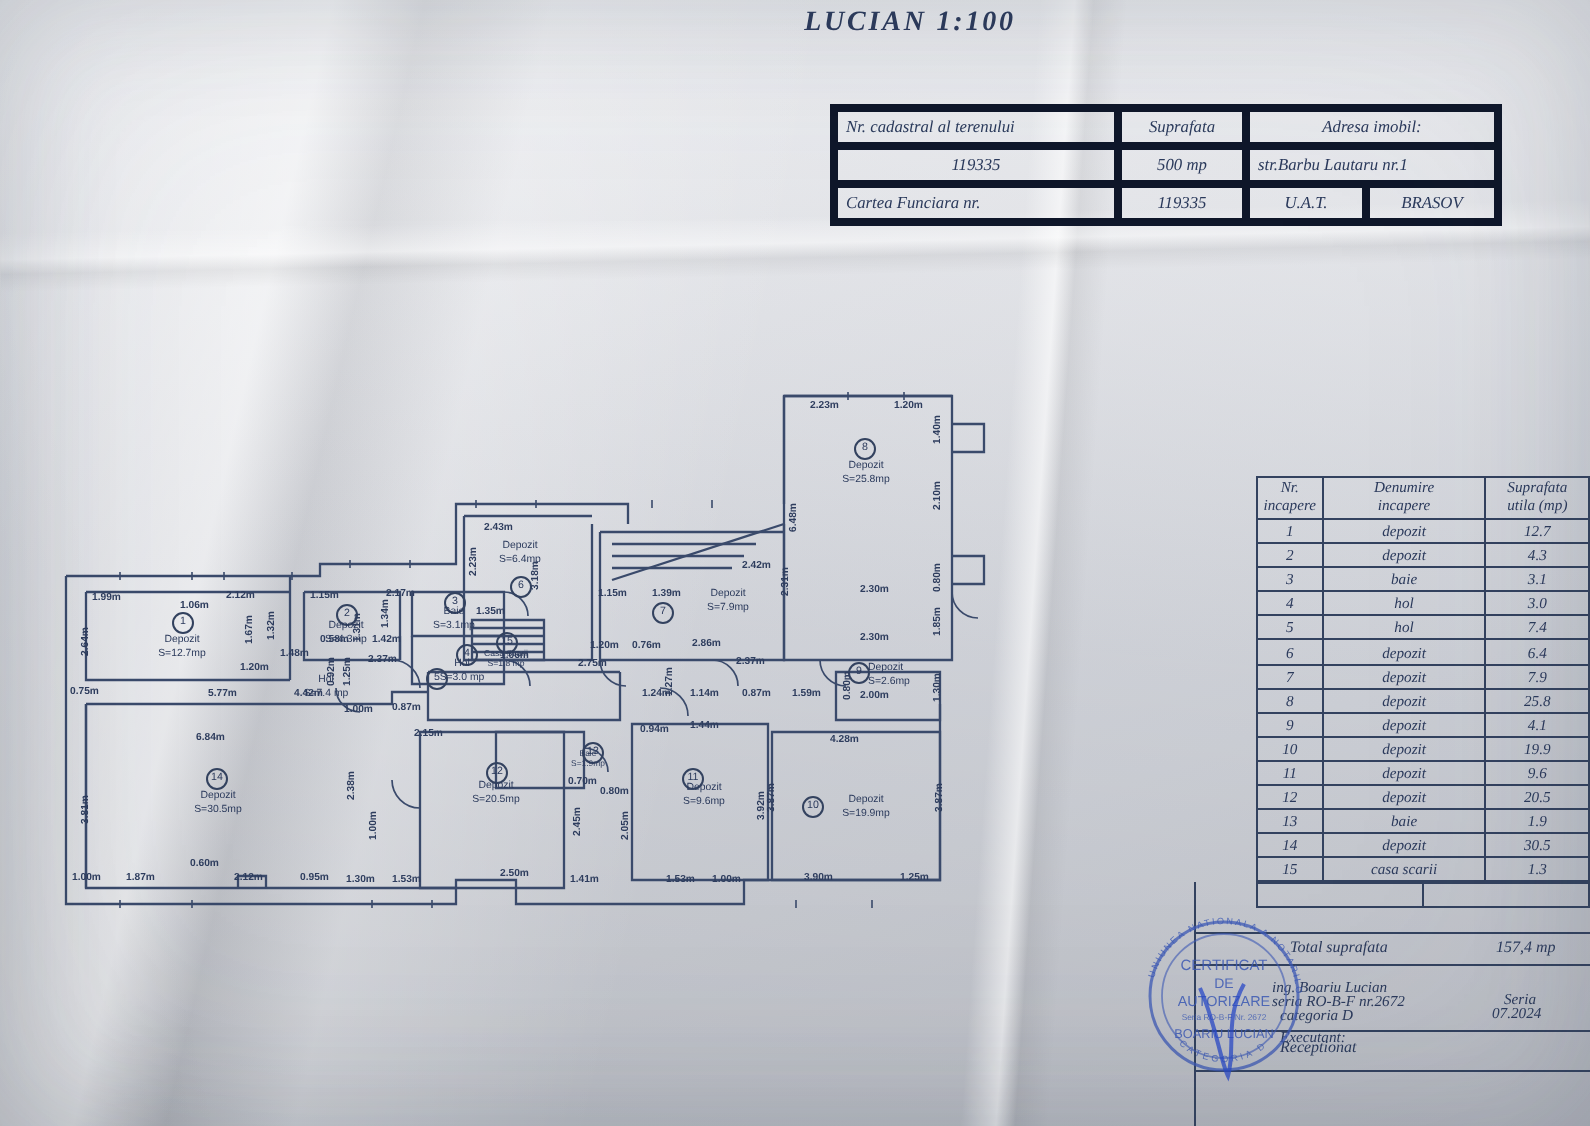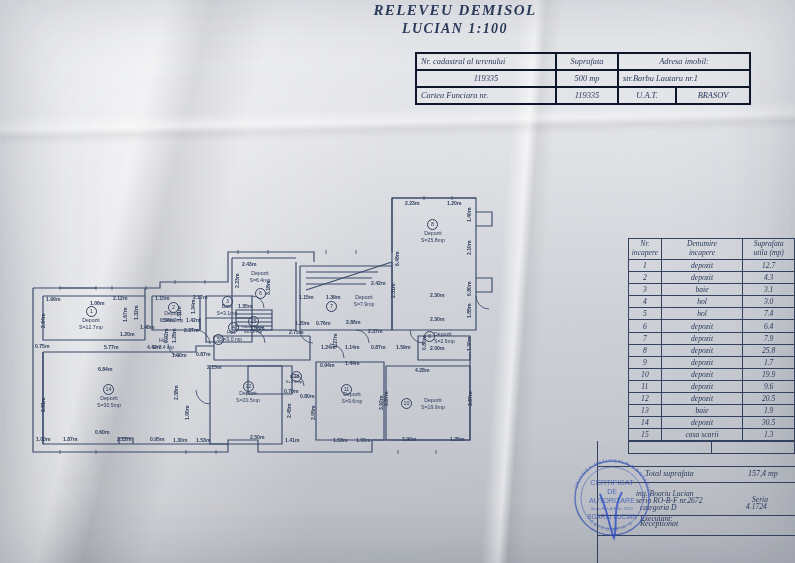--- a/index.html
+++ b/index.html
@@ -28,21 +28,21 @@
     box-shadow:inset 0 0 60px rgba(60,70,90,.18), inset 0 0 140px rgba(60,70,90,.10);}
 
   
   #title-block{position:absolute;left:355px;top:2px;width:200px;text-align:center;}
   #title-block .t1{font-style:italic;font-weight:bold;font-size:15px;letter-spacing:1.4px;}
   #title-block .t2{font-style:italic;font-weight:bold;font-size:14px;letter-spacing:1.4px;margin-top:2px;}
 
   
   #cad-table{position:absolute;left:415px;top:52px;width:336px;border:1px solid #33425f;border-collapse:collapse;
      font-style:italic;font-size:8.4px;}
-  #cad-table td{border:2px solid #0f172a;padding:1px 4px;height:13px;color:#2b3a5c;}
+  #cad-table td{border:4px solid #0f172a;padding:1px 4px;height:13px;color:#2b3a5c;}
   .ctr{text-align:center;}
 
   
   #rooms-table{position:absolute;left:628px;top:238px;width:167px;border-collapse:collapse;
      font-style:italic;font-size:7.6px;}
   #rooms-table td,#rooms-table th{border:1px solid #33425f;padding:0 1px;height:11.1px;color:#2b3a5c;font-weight:normal;}
   #rooms-table thead td{height:20px;text-align:center;line-height:1.15;}
   .c-nr{width:30px;text-align:center;}
   .c-nm{width:82px;text-align:center;}
   .c-sf{width:50px;text-align:center;}
@@ -164,21 +164,20 @@
     <path d="M60 450 L60 454 M96 450 L96 454"></path>
     <path d="M186 450 L186 454 M216 450 L216 454"></path>
     <path d="M398 450 L398 454 M436 450 L436 454"></path>
   </g>
 </svg>
 
 <div id="fold1"></div>
 <div id="fold2"></div>
 
 <div id="title-block">
-  <div class="t1">RELEVEU DEMISOL</div>
   <div class="t2">LUCIAN 1:100</div>
 </div>
 
 <table id="cad-table">
   <tbody>
       <tr>
     <td style="width:130px">Nr. cadastral al terenului</td>
     <td style="width:52px" class="ctr">Suprafata</td>
     <td colspan="2" class="ctr">Adresa imobil:</td>
   </tr>
@@ -250,21 +249,21 @@
         <td class="c-sf">7.9</td>
       </tr>
       <tr>
         <td class="c-nr">8</td>
         <td class="c-nm">depozit</td>
         <td class="c-sf">25.8</td>
       </tr>
       <tr>
         <td class="c-nr">9</td>
         <td class="c-nm">depozit</td>
-        <td class="c-sf">1.7</td>
+        <td class="c-sf">4.1</td>
       </tr>
       <tr>
         <td class="c-nr">10</td>
         <td class="c-nm">depozit</td>
         <td class="c-sf">19.9</td>
       </tr>
       <tr>
         <td class="c-nr">11</td>
         <td class="c-nm">depozit</td>
         <td class="c-sf">9.6</td>
@@ -305,21 +304,21 @@
 <div id="total-row"></div>
 <div id="total-txt">Total suprafata</div>
 <div id="total-val">157,4 mp</div>
 
 <div id="sig-box"></div>
 <div class="sig-t" style="left:640px;top:483px;margin-top:32px;">Executant:</div>
 <div class="sig-t" style="left:636px;top:490px;">ing. Boariu Lucian</div>
 <div class="sig-t" style="left:636px;top:497px;">seria RO-B-F nr.2672</div>
 <div class="sig-t" style="left:640px;top:504px;">categoria D</div>
 <div class="sig-t" style="left:752px;top:496px;">Seria</div>
-<div class="sig-t" style="left:746px;top:503px;">4.1724</div>
+<div class="sig-t" style="left:746px;top:503px;">07.2024</div>
 
 <div id="rec-box"></div>
 <div class="sig-t" style="left:640px;top:519px;font-size:8px;">Receptionat</div>
 
 <div id="stamp">
   <svg width="92" height="92" viewBox="0 0 92 92">
     <defs>
       <path id="arcTop" d="M 10,46 A 36,36 0 0 1 82,46" fill="none"></path>
       <path id="arcBot" d="M 13,46 A 33,33 0 0 0 79,46" fill="none"></path>
     </defs>

